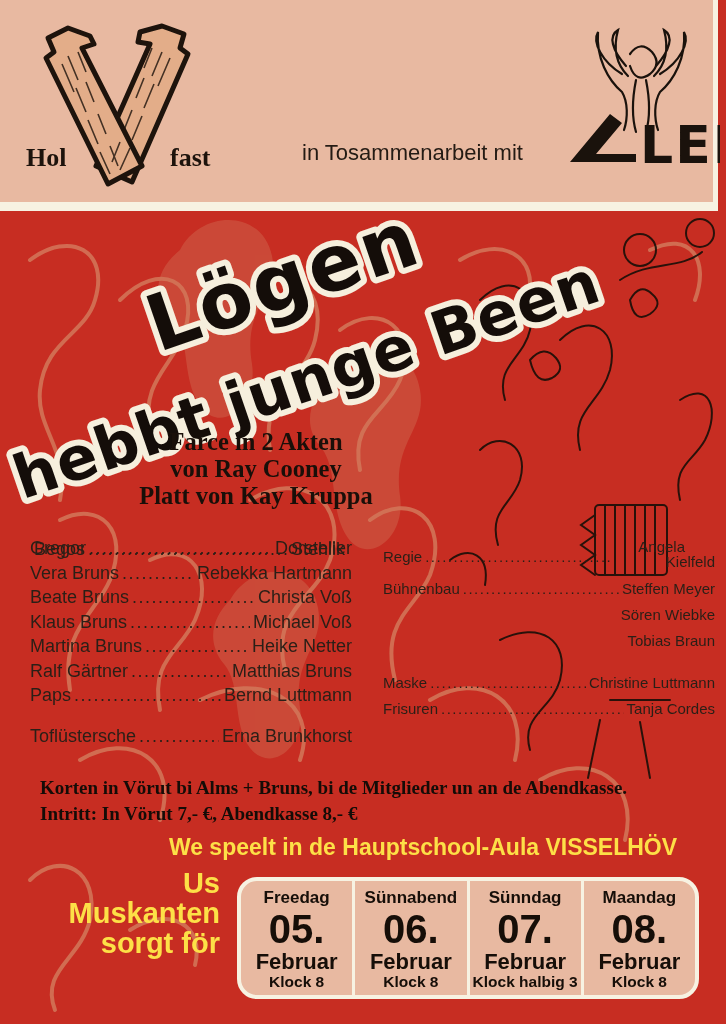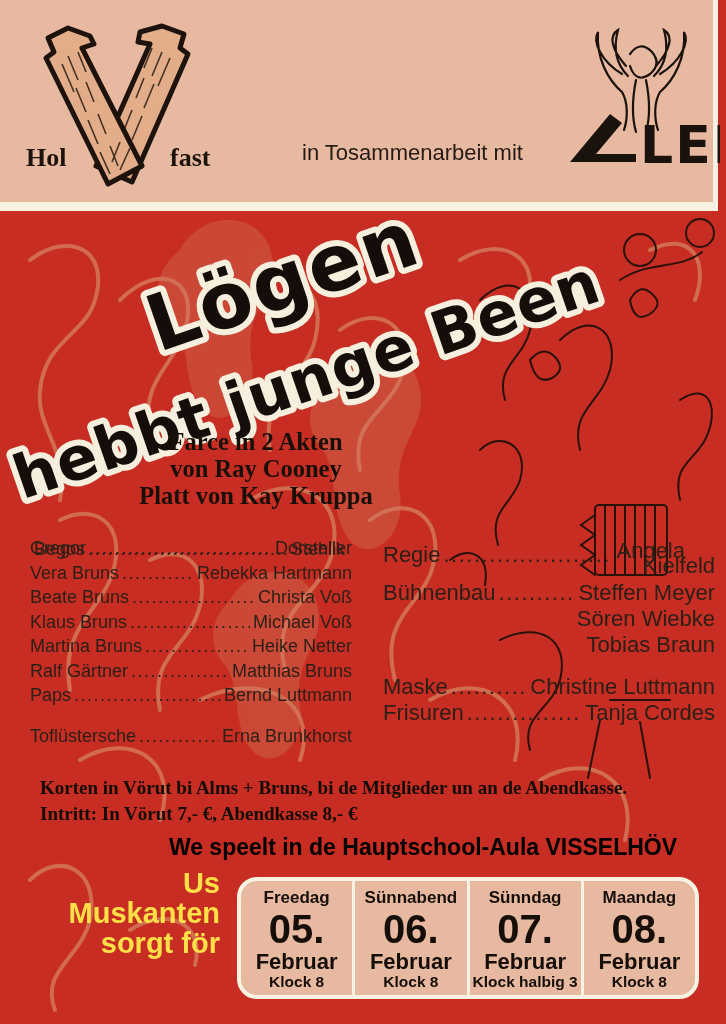--- a/index.html
+++ b/index.html
@@ -32,40 +32,40 @@
     font-family:"DejaVu Sans",sans-serif;font-weight:bold;
     fill:#140d09;stroke:#f6efdd;stroke-width:12px;stroke-linejoin:round;paint-order:stroke fill;
   }
   
   .subtitle{
     position:absolute;left:66px;top:428px;width:380px;text-align:center;
     font-family:"Liberation Serif",serif;font-weight:bold;font-size:24.5px;line-height:27px;color:#190f09;
   }
   
   .cast{position:absolute;left:30px;top:538px;width:322px;font-size:18px;color:var(--cast-ink);}
-  .crew{position:absolute;left:383px;top:538px;width:332px;font-size:22px;color:var(--cast-ink);}
+  .crew{position:absolute;left:383px;top:538px;width:332px;font-size:15px;color:var(--cast-ink);}
   .row{display:flex;align-items:baseline;height:24.5px;white-space:nowrap;}
   .crew .row{height:26px;}
   .leader{flex:1;overflow:hidden;margin:0 3px;white-space:nowrap;}
   .leader::after{content:"..........................................................................";letter-spacing:1.5px;}
   .overlap-wrap{position:relative;height:24.5px;}
   .overlap-wrap .row{position:absolute;left:0;top:0;right:0;}
   .overlap-wrap .row.b{left:4px;top:1px;right:7px;}
   .gap-top{margin-top:16px;}
   .name-stack{position:relative;width:100px;height:24px;}
   .name-stack .na{position:absolute;right:30px;top:0;}
   .name-stack .nb{position:absolute;right:0;top:15px;}
   .name-only{justify-content:flex-end;}
   .crew-gap{height:16px;}
   
   .tickets{
     position:absolute;left:40px;top:775px;width:664px;
     font-family:"Liberation Serif",serif;font-weight:bold;font-size:19px;line-height:26px;color:#140c07;
   }
-  .venue{position:absolute;left:130px;top:834px;width:586px;text-align:center;font-weight:bold;font-size:23px;color:#000000;white-space:nowrap;}
+  .venue{position:absolute;left:130px;top:834px;width:586px;text-align:center;font-weight:bold;font-size:23px;color:#fde047;white-space:nowrap;}
   
   .music{position:absolute;left:20px;top:868px;width:200px;text-align:right;font-weight:bold;font-size:29px;line-height:30px;color:#fde047;}
   .datebox{
     position:absolute;left:237px;top:877px;width:462px;height:122px;box-sizing:border-box;
     background:var(--tan);border:4px solid var(--cream);border-radius:20px;display:flex;overflow:hidden;
   }
   .datecell{flex:1;display:flex;flex-direction:column;align-items:center;justify-content:space-between;color:#160e08;padding:7px 0 8px 0;}
   .datecell + .datecell{border-left:3px solid var(--cream);}
   .d-day{font-size:17px;font-weight:bold;}
   .d-num{font-size:40px;font-weight:bold;line-height:42px;}

